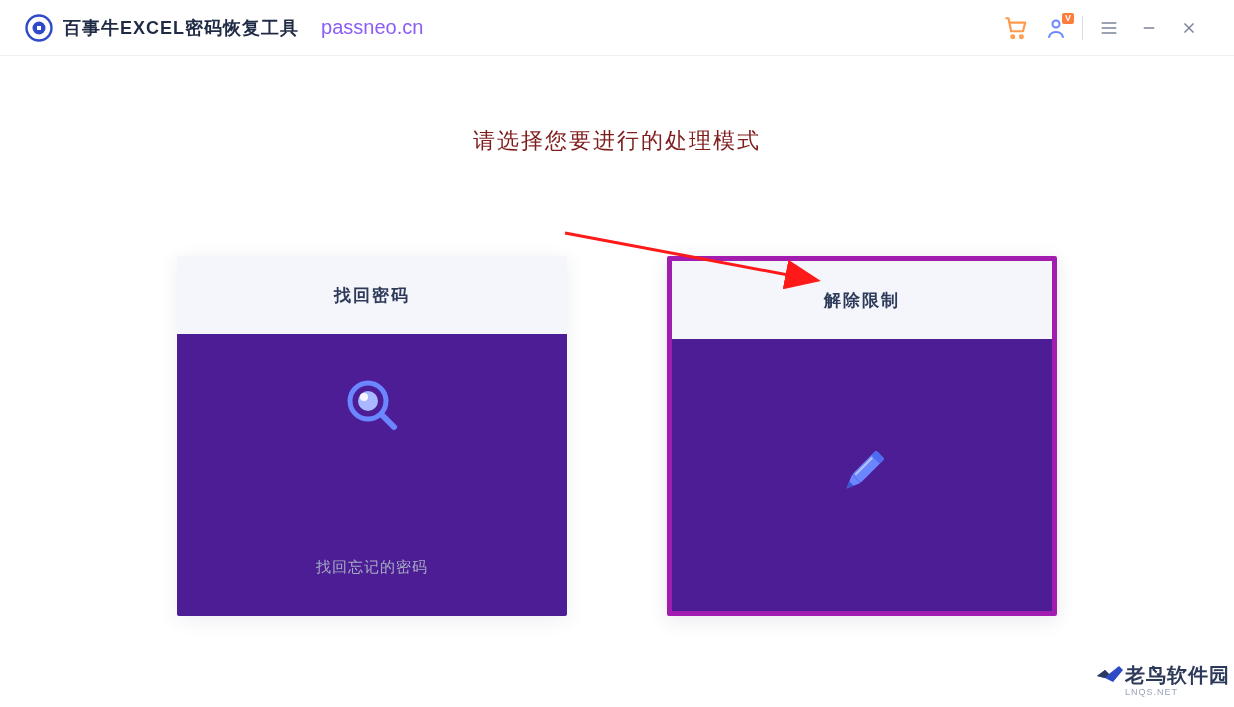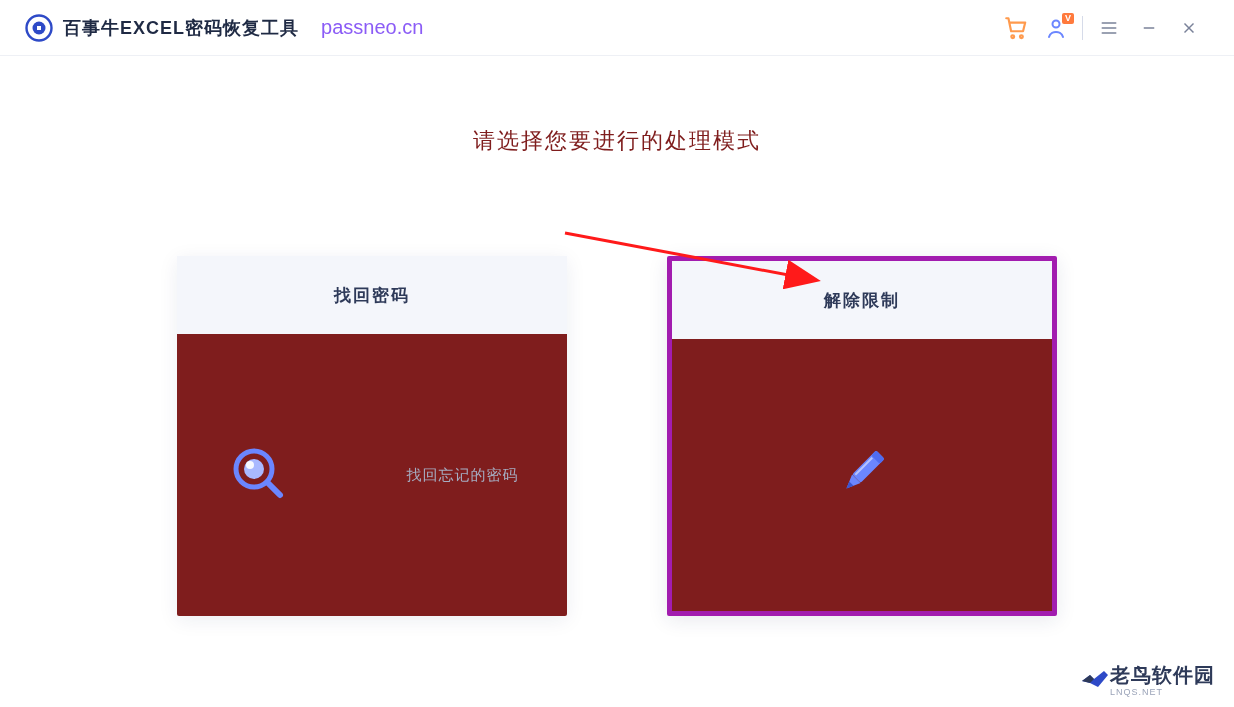--- a/index.html
+++ b/index.html
@@ -59,21 +59,21 @@
   }
   .cards {
     display: flex;
     justify-content: center;
     gap: 100px;
     margin-top: 100px;
   }
   .card {
     width: 390px;
     height: 360px;
-    background: #7f1d1d;
+    background: #4c1d95;
     box-shadow: 0 4px 20px rgba(30,40,90,0.08);
     border-radius: 2px;
     display: flex;
     flex-direction: column;
     cursor: pointer;
   }
   .card.selected {
     border: 5px solid #a21caf;
     box-shadow: 0 4px 20px rgba(30,40,90,0.10);
   }
@@ -84,45 +84,45 @@
     align-items: center;
     justify-content: center;
     font-size: 17px;
     font-weight: 700;
     color: #2e3a59;
     letter-spacing: 2px;
   }
   .card-body {
     flex: 1;
     display: flex;
-    flex-direction: row;
+    flex-direction: column;
     align-items: center;
     justify-content: center;
     gap: 117px;
   }
   .card-icon {
     color: #6b86ff;
   }
   .card-desc {
     font-size: 15px;
     color: #a5adc2;
     letter-spacing: 1px;
   }
   .arrow {
     position: absolute;
     left: 560px;
     top: 228px;
     pointer-events: none;
   }
   .watermark {
     position: absolute;
-    right: 19px;
+    right: 4px;
     bottom: 10px;
     display: flex;
-    align-items: center;
+    align-items: flex-start;
     color: #2e3a59;
   }
   .wm-main { font-size: 20px; font-weight: 700; letter-spacing: 1px; }
   .wm-sub { font-size: 9px; color: #9aa3b8; letter-spacing: 1px; display:block; margin-top:-2px; }
   .user-wrap { position: relative; }
   .vip-tag {
     position: absolute;
     top: 5px; right: 2px;
     background: #ff7a3d;
     color: #fff;

